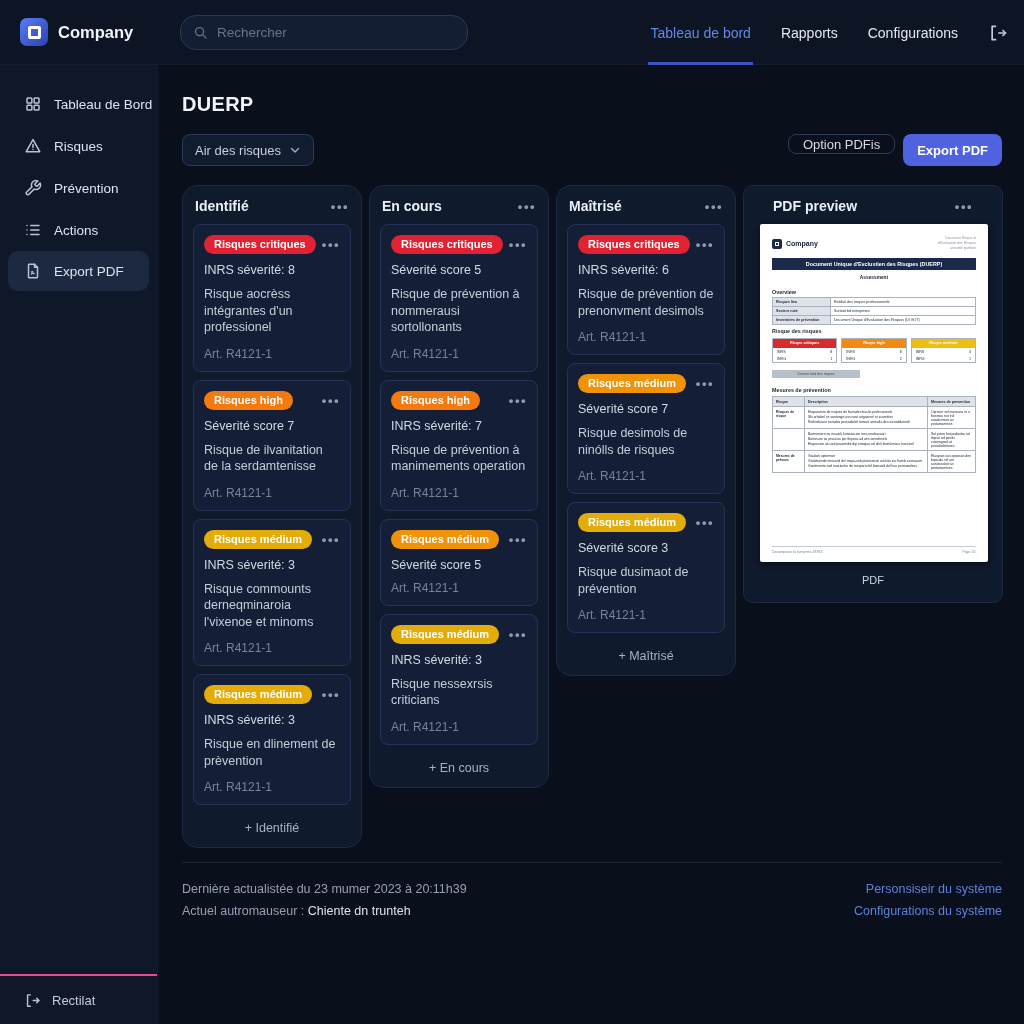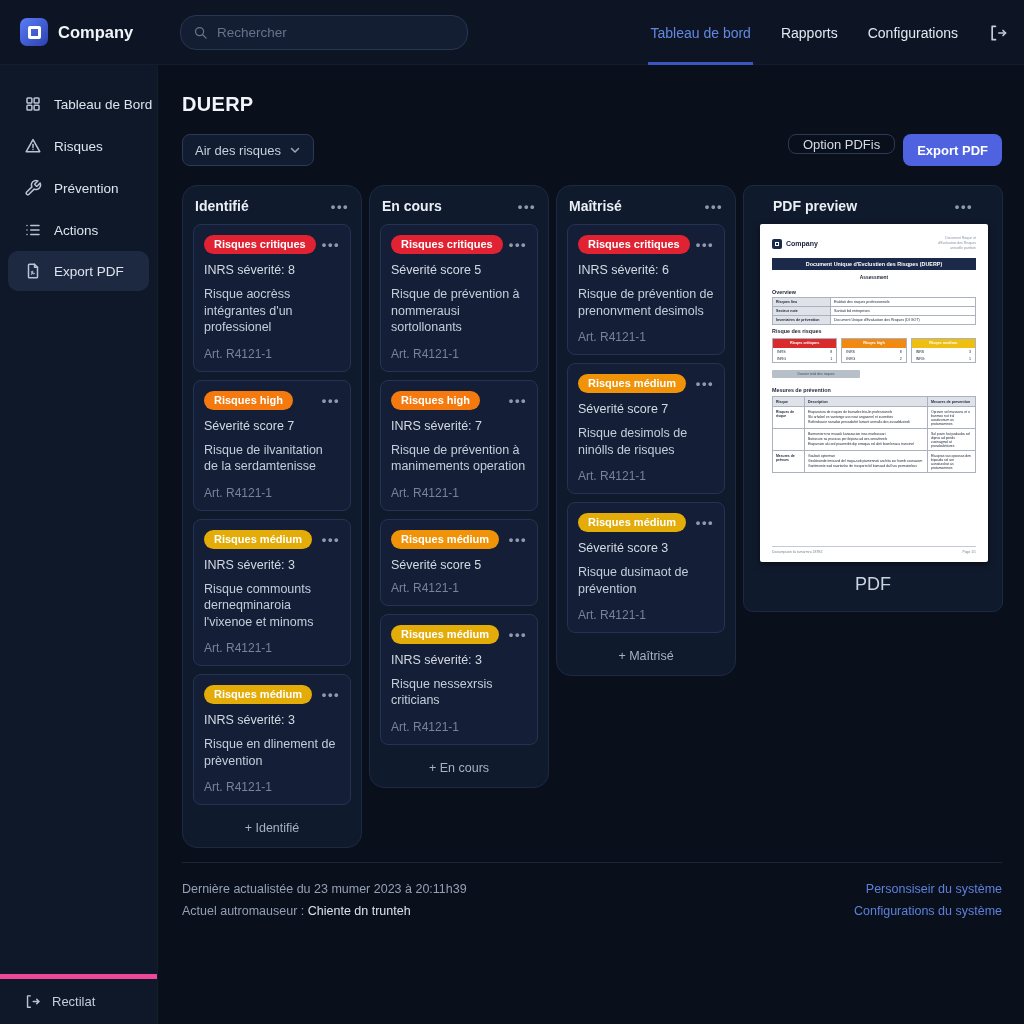--- a/index.html
+++ b/index.html
@@ -55,21 +55,21 @@
   .side-item {
     height:42px; display:flex; align-items:center; gap:12px;
     padding-left:24px; margin:0 0 0 0; cursor:pointer;
     font-size:13.5px; color:#dde4ee;
   }
   .side-item svg { width:18px; height:18px; stroke:#b9c3d4; flex:none; }
   .side-item.active {
     background:#1d2940; border-radius:10px; margin:0 8px; padding-left:16px; height:40px;
   }
   .side-footer {
-    position:absolute; bottom:0; left:0; right:0; border-top:5px solid #ec4899;
+    position:absolute; bottom:0; left:0; right:0; border-top:2px solid #ec4899;
     height:50px; display:flex; align-items:center; gap:11px; padding-left:24px;
     font-size:13px; color:#c3cddc; cursor:pointer;
   }
   .side-footer svg { width:17px; height:17px; stroke:#b9c3d4; }
   
   .main { position:absolute; left:158px; top:65px; right:0; bottom:0; padding:0 22px 0 24px; }
   .page-title { margin-top:28px; font-size:20px; font-weight:700; color:#f1f5fa; letter-spacing:.3px; }
   .controls { margin-top:18px; display:flex; justify-content:space-between; align-items:center; }
   .filter-chip {
     height:32px; display:inline-flex; align-items:center; gap:8px; padding:0 12px;
@@ -151,21 +151,21 @@
   table.mes-tbl { width:100%; border-collapse:collapse; margin-top:1px; }
   table.mes-tbl td, table.mes-tbl th { border:0.6px solid #aab2bf; font-size:3.4px; padding:2.5px 3px; vertical-align:top; text-align:left; }
   table.mes-tbl th { background:#dfe3e9; font-size:3.6px; }
   .mes-lbl { width:32px; font-weight:700; font-size:3.5px; }
   .mes-note { width:48px; }
   .mes-b { line-height:1.55; }
   .doc-footer {
     margin-top:auto; display:flex; justify-content:space-between; font-size:3.4px;
     color:#7a8494; border-top:0.6px solid #c3cad4; padding-top:3px;
   }
-  .pdf-label { text-align:center; margin-top:12px; font-size:18px; color:#ccd4e0; }
+  .pdf-label { text-align:center; margin-top:12px; font-size:11px; color:#ccd4e0; }
   
   .page-footer {
     border-top:1px solid #1a2537; margin-top:14px; padding-top:16px;
     display:flex; justify-content:space-between;
   }
   .foot-left { font-size:12.5px; color:#93a0b4; line-height:1.75; }
   .foot-left .hl { color:#dbe2ec; }
   .foot-right { text-align:right; font-size:12.5px; line-height:1.75; }
   .foot-right a { color:#5d80da; text-decoration:none; display:block; cursor:pointer; }
 </style>

